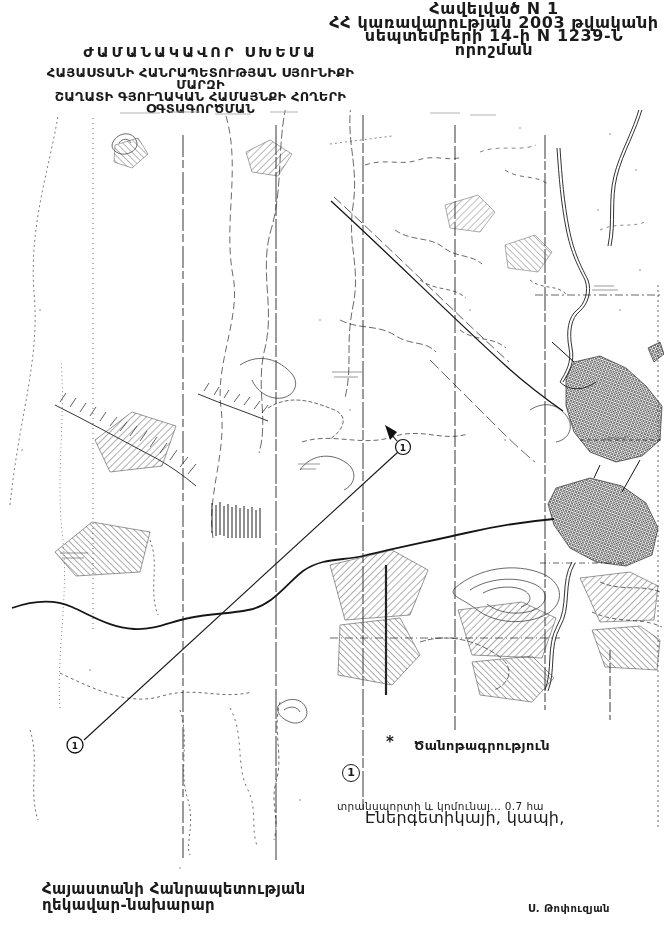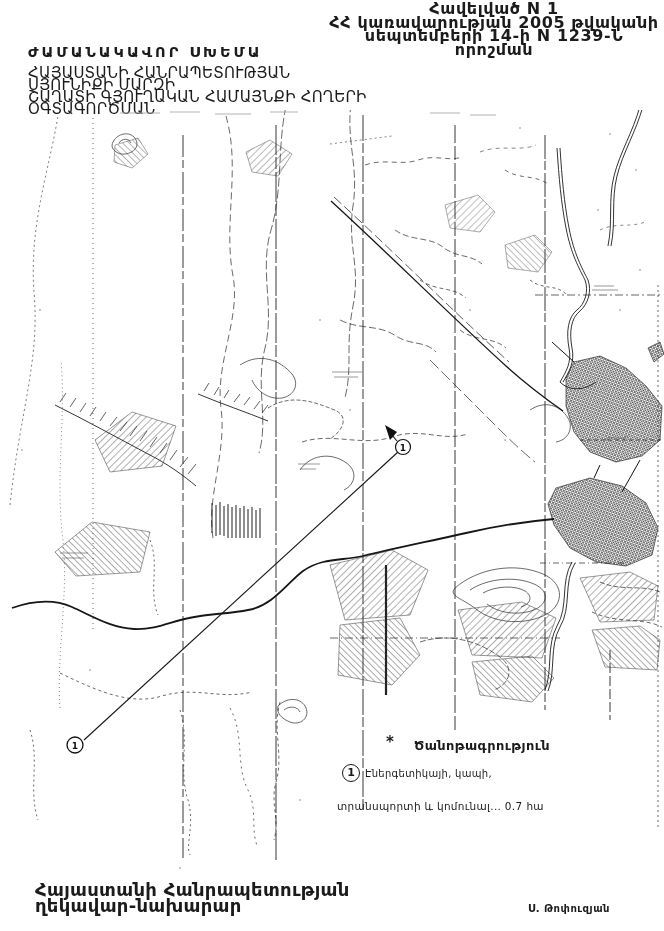--- a/index.html
+++ b/index.html
@@ -3,43 +3,43 @@
 <meta charset="utf-8">
 <style>
   html,body{margin:0;padding:0;}
   body{width:664px;height:931px;background:#fff;position:relative;overflow:hidden;
        font-family:"DejaVu Sans",sans-serif;color:#1b1b1b;}
   .abs{position:absolute;}
   
   .hdr{right:2px;top:2px;width:336px;text-align:center;font-weight:bold;
        font-size:16px;line-height:13.5px;letter-spacing:0.6px;}
   
-  .ttl{left:28px;top:44px;width:345px;text-align:left;}
+  .ttl{left:28px;top:44px;width:345px;text-align:center;}
   .ttl-main{font-weight:bold;font-size:14.5px;letter-spacing:3px;margin-bottom:7px;}
-  .ttl-sub{font-weight:normal;font-size:15px;line-height:12px;letter-spacing:0.2px;}
+  .ttl-sub{font-weight:bold;font-size:13px;line-height:12px;letter-spacing:0.2px;}
   
   .lg-ast{left:386px;top:733px;font-size:15px;font-weight:bold;}
   .lg-note{left:414px;top:738px;font-size:13px;font-weight:bold;letter-spacing:0.4px;}
   .lg-circ{left:342px;top:764px;width:16px;height:16px;border:1.4px solid #1b1b1b;
            border-radius:50%;text-align:center;font-size:11px;font-weight:bold;line-height:16px;}
-  .lg-l1{left:365px;top:768px;font-size:10px;letter-spacing:0.3px;}
+  .lg-l1{left:365px;top:808px;font-size:16px;letter-spacing:0.3px;}
   .lg-l2{left:337px;top:800px;font-size:10.5px;letter-spacing:0.3px;}
   .lg-unit{margin-left:4px;}
   
-  .ftr{left:35px;top:882px;font-weight:bold;font-size:18px;line-height:15.5px;letter-spacing:0.3px;}
+  .ftr{left:42px;top:882px;font-weight:bold;font-size:15px;line-height:15.5px;letter-spacing:0.3px;}
   .sig{left:528px;top:903px;font-weight:bold;font-size:10px;letter-spacing:0.5px;}
   svg{position:absolute;left:0;top:110px;}
   svg .mtext{font:bold 9px "DejaVu Sans",sans-serif;fill:#111;}
 </style>
 </head>
 <body>
 
 <div class="abs hdr">
   <div>Հավելված N 1</div>
-  <div>ՀՀ կառավարության 2005 թվականի</div>
+  <div>ՀՀ կառավարության 2003 թվականի</div>
   <div>սեպտեմբերի 14-ի N 1239-Ն որոշման</div>
 </div>
 
 <div class="abs ttl">
   <div class="ttl-main">ԺԱՄԱՆԱԿԱՎՈՐ ՍԽԵՄԱ</div>
   <div class="ttl-sub">ՀԱՅԱՍՏԱՆԻ ՀԱՆՐԱՊԵՏՈՒԹՅԱՆ ՍՅՈՒՆԻՔԻ ՄԱՐԶԻ</div>
   <div class="ttl-sub">ՇԱՂԱՏԻ ԳՅՈՒՂԱԿԱՆ ՀԱՄԱՅՆՔԻ ՀՈՂԵՐԻ</div>
   <div class="ttl-sub">ՕԳՏԱԳՈՐԾՄԱՆ</div>
 </div>
 

